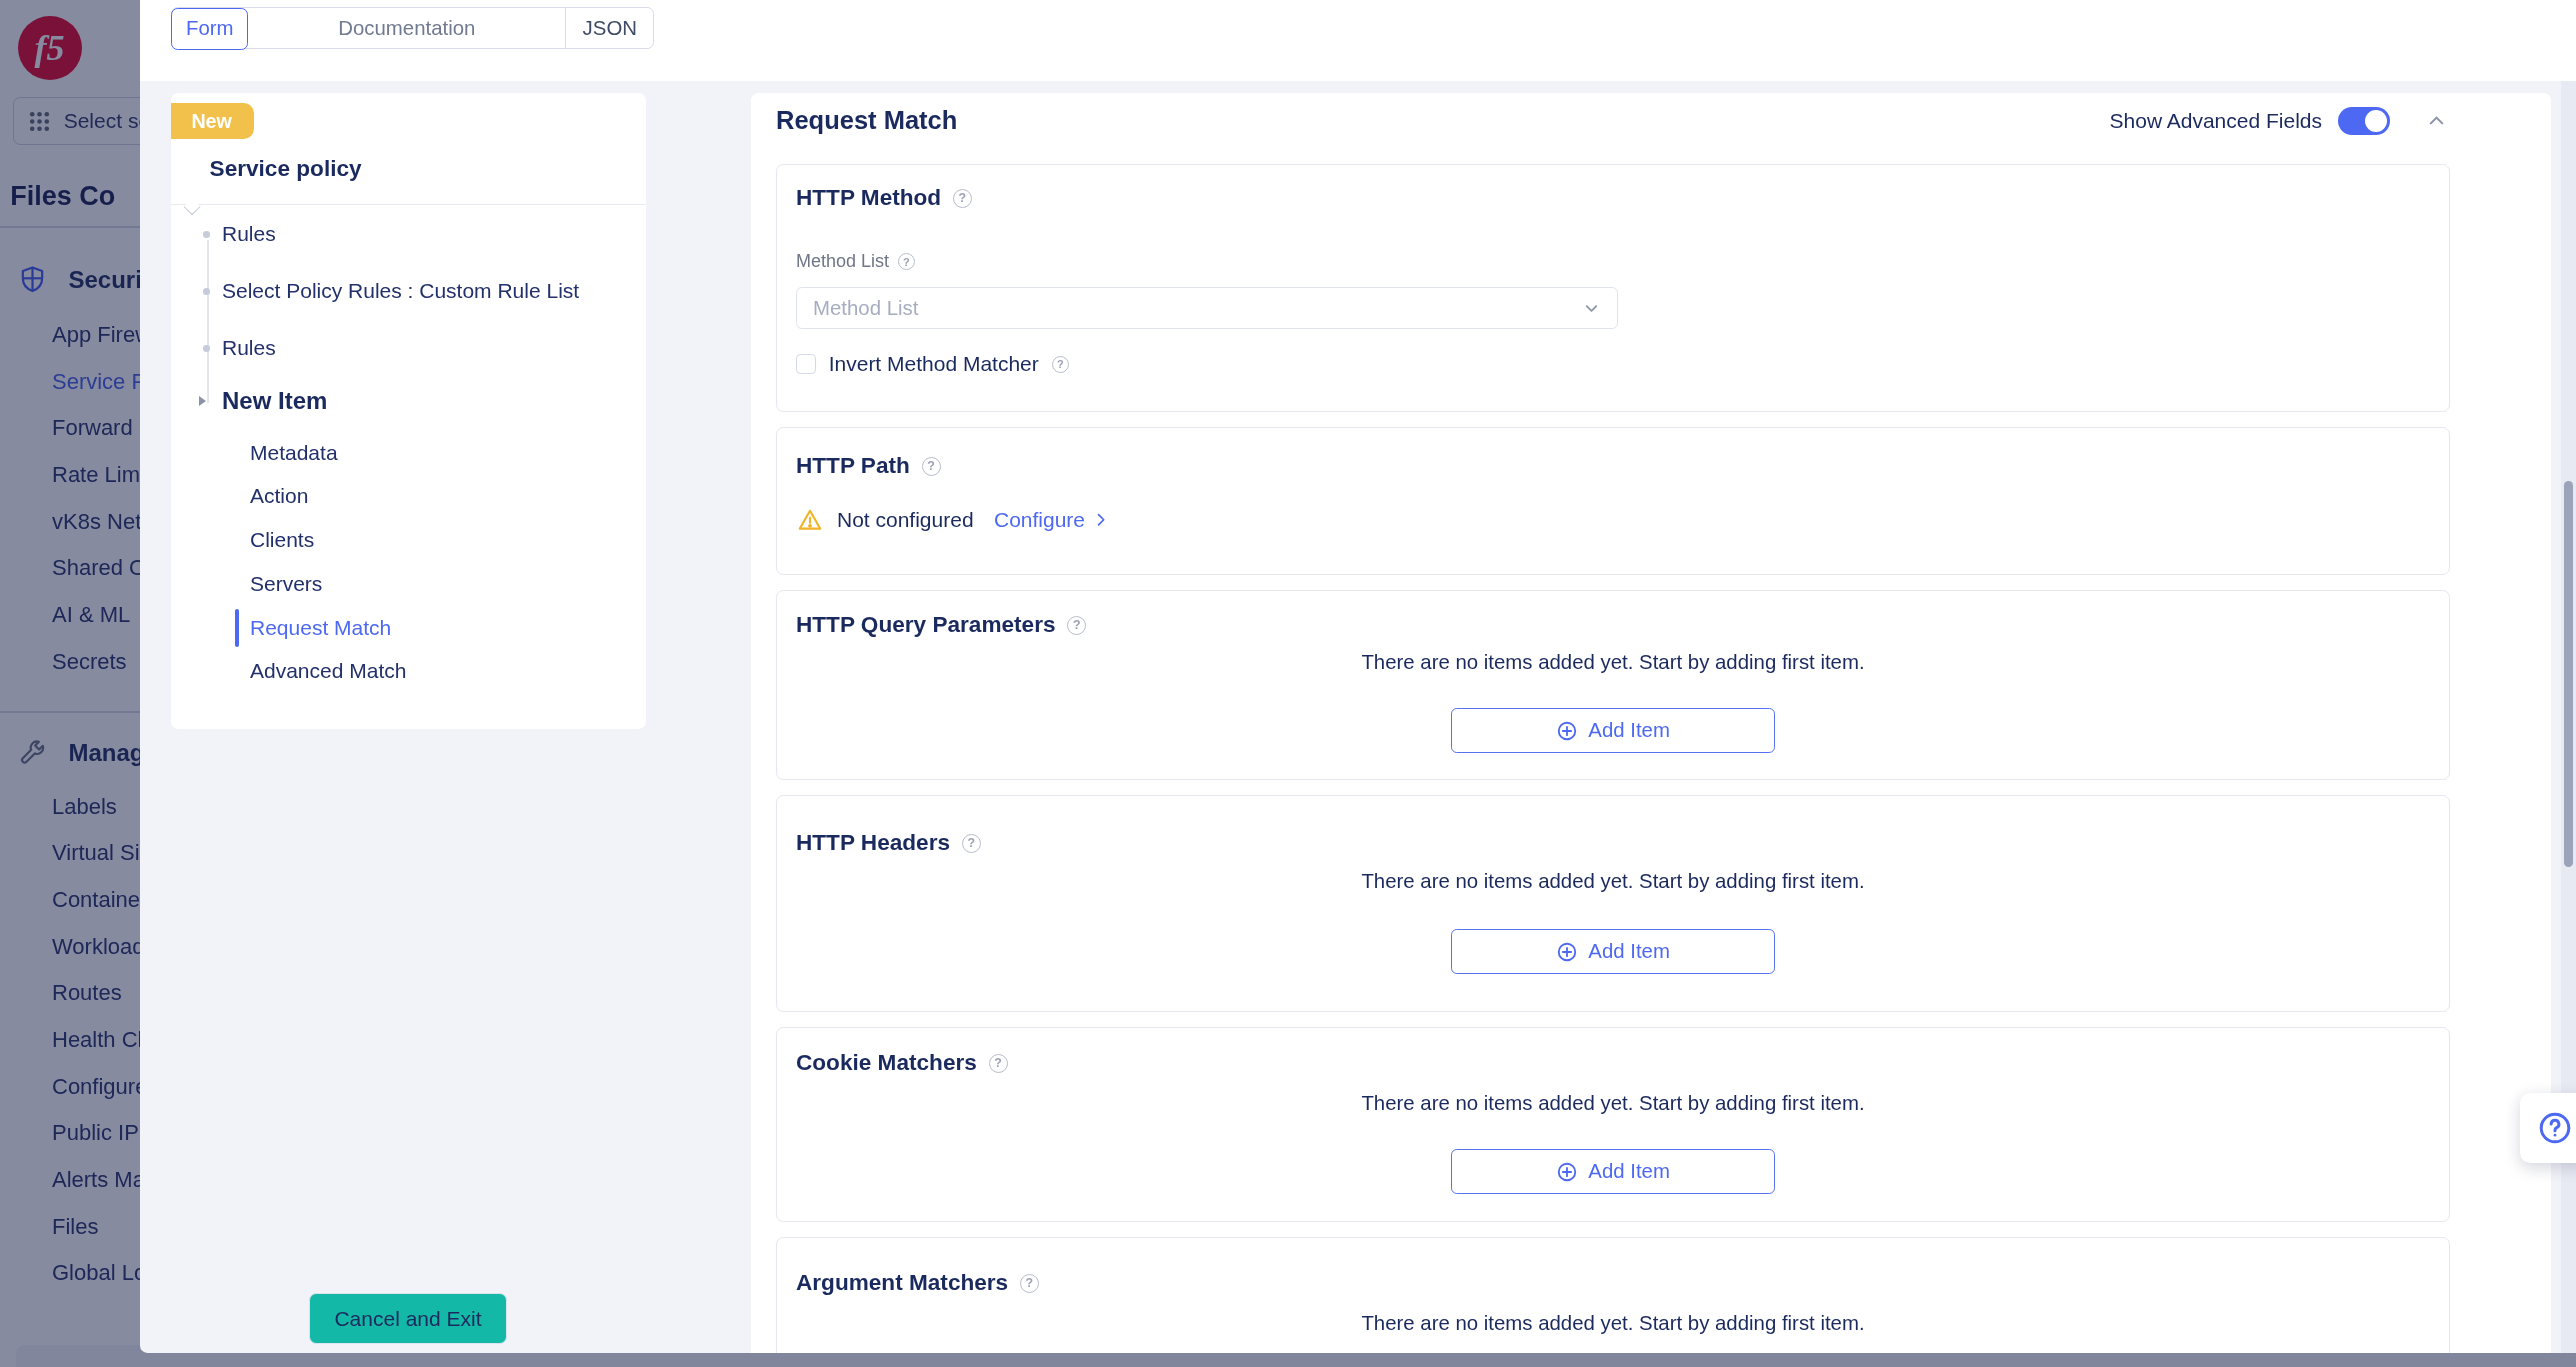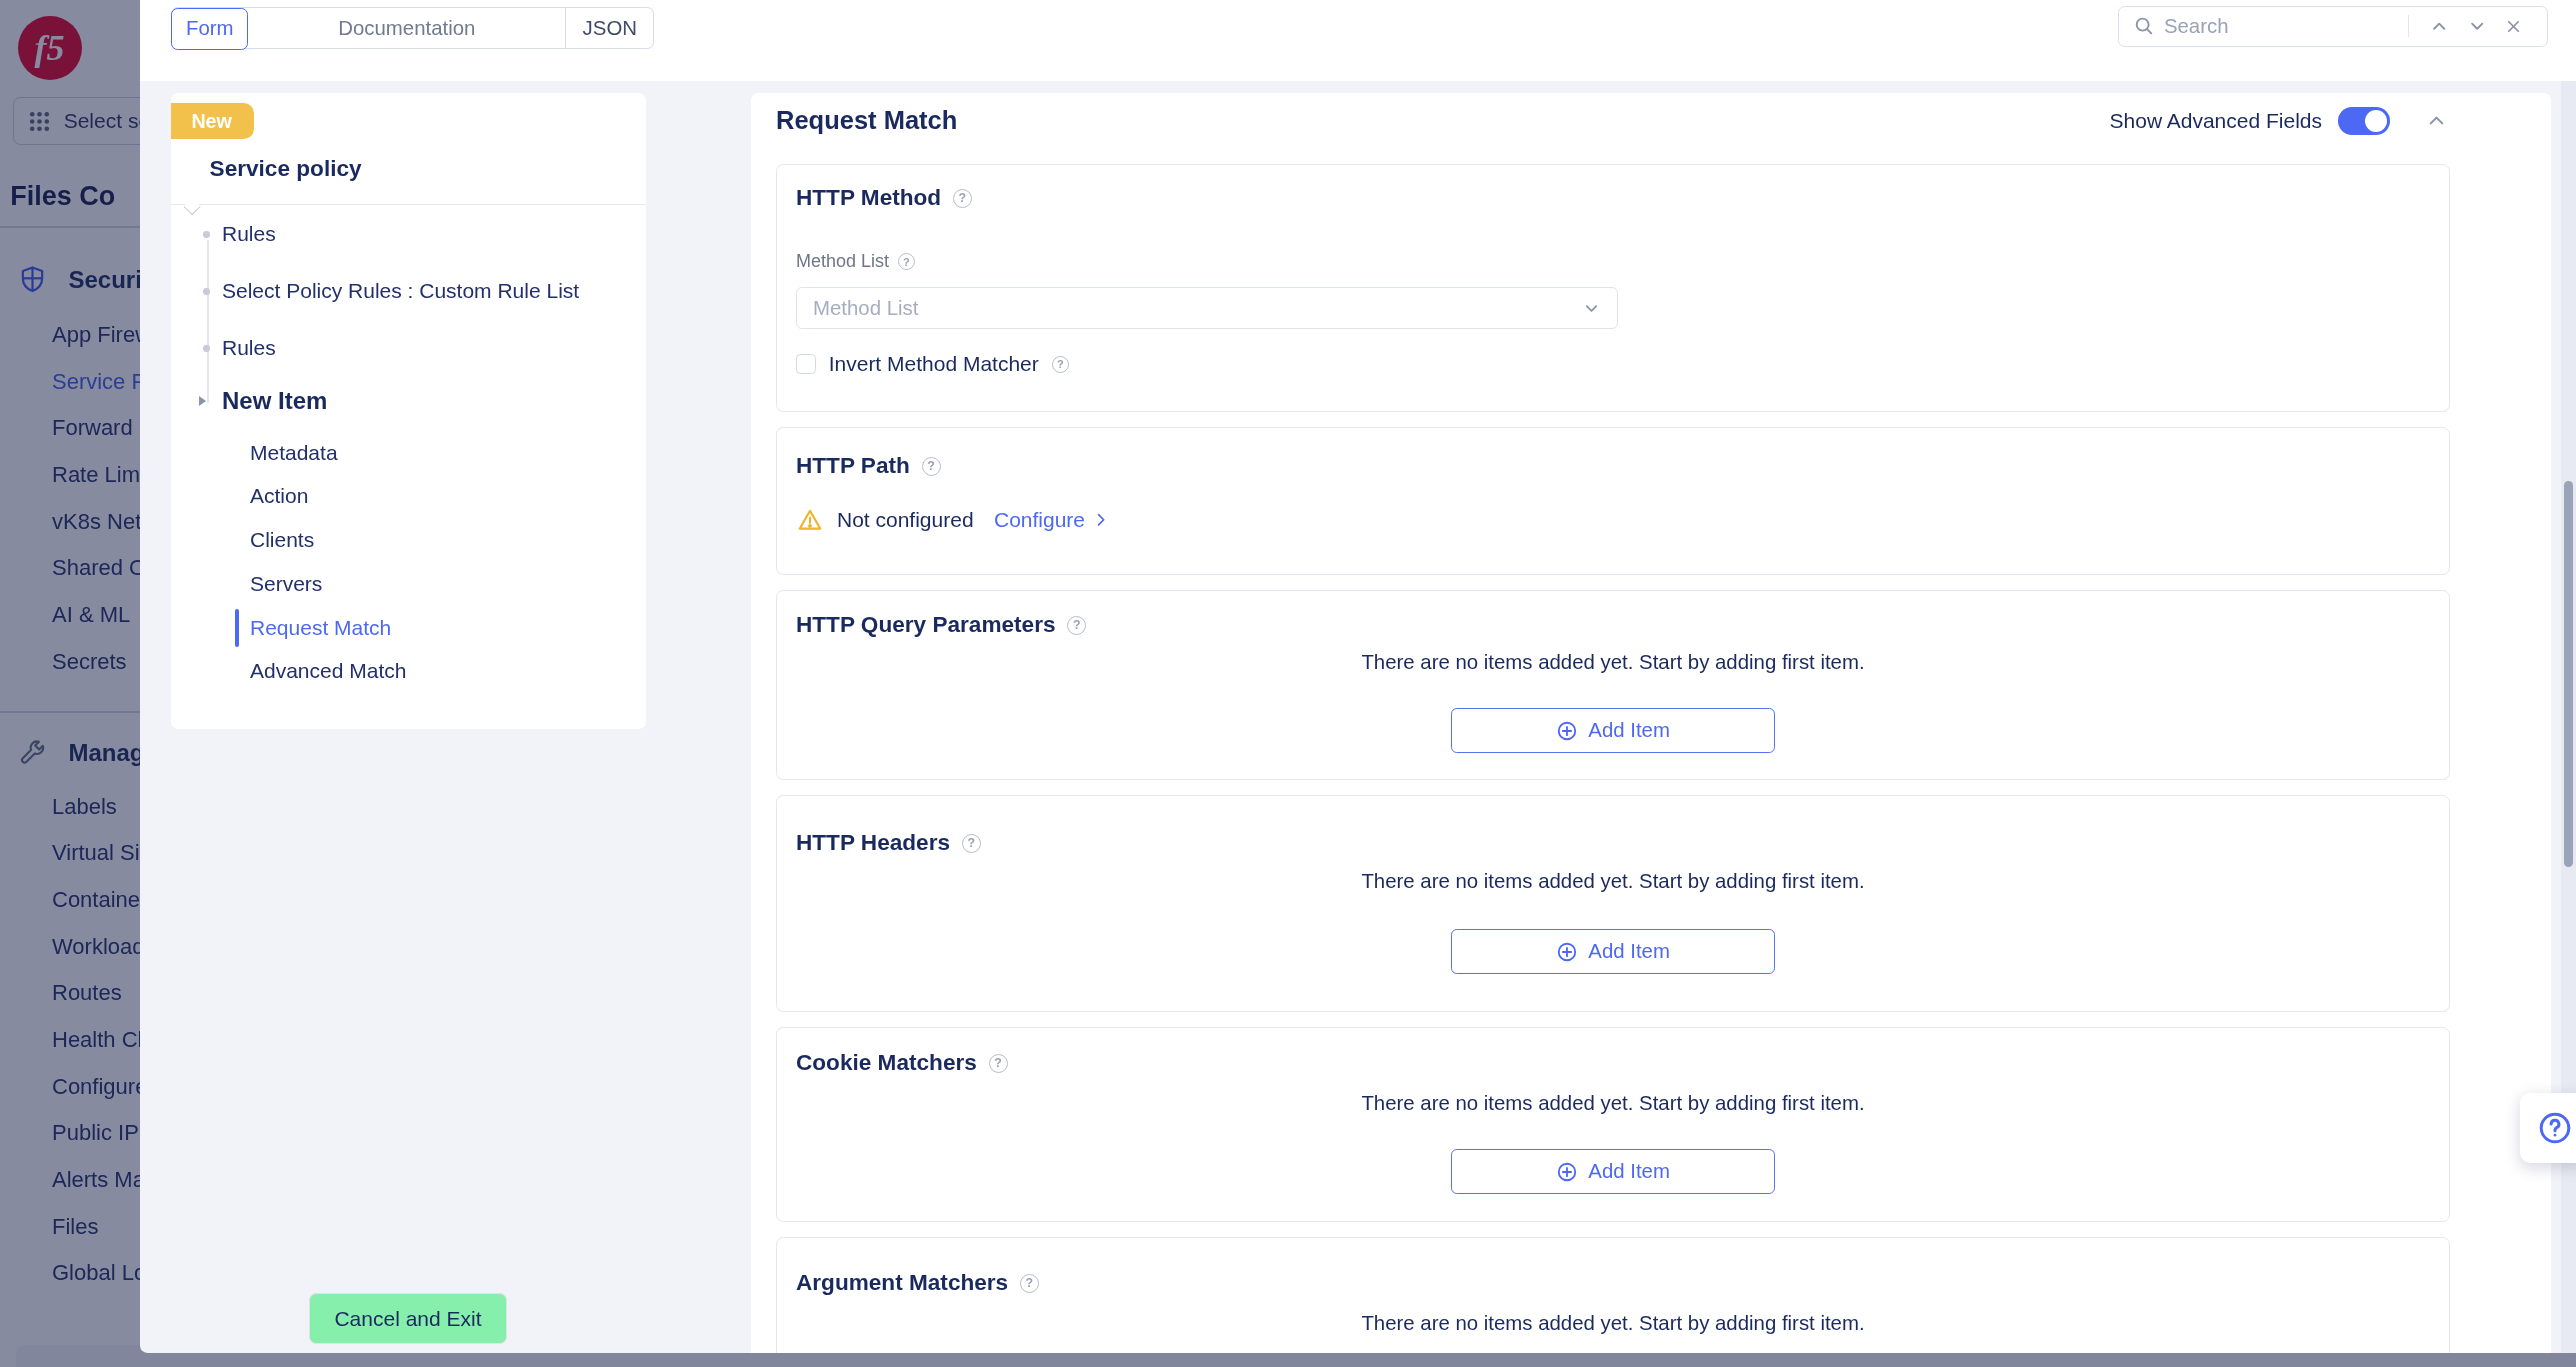--- a/index.html
+++ b/index.html
@@ -56,21 +56,21 @@
   .vline { position:absolute; left:36px; top:147px; width:1.5px; height:163px; background:#e3e6ef; }
   .step { position:absolute; left:51px; font-size:21px; color:#22306b; white-space:nowrap; }
   .step.parent { font-size:24px; font-weight:bold; color:#1b2a5e; }
   .dot { position:absolute; left:32px; width:6.6px; height:6.6px; border-radius:50%; background:#c6ccd9; }
   .arrow-r { position:absolute; left:28px; width:0; height:0; border-left:7.3px solid #8a93a8;
              border-top:5.1px solid transparent; border-bottom:5.1px solid transparent; }
   .substep { position:absolute; left:79px; font-size:21px; color:#22306b; white-space:nowrap; }
   .substep.active { color:#4d68f2; }
   .abar { position:absolute; left:64px; width:3.6px; height:38px; border-radius:2.2px; background:#4d68f2; }
 
-  .cancel { position:absolute; left:169px; top:1293px; width:198px; height:51px; background:#86efac;
+  .cancel { position:absolute; left:169px; top:1293px; width:198px; height:51px; background:#14b8a6;
             border:0.7px solid #dfe3ee; border-radius:7.3px; font-size:21px; color:#1b2a5e;
             display:flex; align-items:center; justify-content:center; font-family:"Liberation Sans", sans-serif; }
 
   
   .mainpanel { position:absolute; left:611px; top:93px; width:1800px; height:1260px; background:#fff;
                border-radius:7.3px 7.3px 0 0; overflow:hidden; }
   .phead { position:absolute; left:25px; right:103px; top:5.8px; height:44px; display:flex;
            align-items:center; justify-content:space-between; }
   .ptitle { font-size:25.5px; font-weight:bold; color:#1b2a5e; }
   .phead-right { display:flex; align-items:center; }
@@ -180,38 +180,20 @@
 
   <div class="modal">
 
     <div class="topbar">
       <div class="tabs">
         <div class="tab t-form">Form</div>
         <div class="tab t-doc">Documentation</div>
         <div class="tab t-json">JSON</div>
       </div>
 
-      <div class="search">
-        <svg class="s-ic" style="margin-left:0" width="22" height="22" viewBox="0 0 24 24" fill="none" stroke="#8a93a8" stroke-width="2" stroke-linecap="round">
-          <circle cx="10.5" cy="10.5" r="6.5"></circle>
-            <line x1="15.3" y1="15.3" x2="20" y2="20"></line>
-        </svg>
-        <input placeholder="Search" style="">
-        <div class="s-div"></div>
-        <svg class="s-ic" width="20.4" height="20.4" viewBox="0 0 24 24" fill="none" stroke="#8a93a8" stroke-width="2.2" stroke-linecap="round" stroke-linejoin="round">
-          <polyline points="6,15 12,9 18,15"></polyline>
-        </svg>
-        <svg class="s-ic" width="20.4" height="20.4" viewBox="0 0 24 24" fill="none" stroke="#8a93a8" stroke-width="2.2" stroke-linecap="round" stroke-linejoin="round">
-          <polyline points="6,9 12,15 18,9"></polyline>
-        </svg>
-        <svg class="s-ic" width="19" height="19" viewBox="0 0 24 24" fill="none" stroke="#8a93a8" stroke-width="2.2" stroke-linecap="round">
-          <line x1="6" y1="6" x2="18" y2="18"></line>
-            <line x1="18" y1="6" x2="6" y2="18"></line>
-        </svg>
-      </div>
     </div>
 
     <div class="navpanel">
       <div class="badge">New</div>
       <div class="sp-title">Service policy</div>
       <div class="nav-divider"></div>
       <div class="notch"></div>
 
       <div class="vline"></div>
       <div class="dot" style="top:138px"></div>

